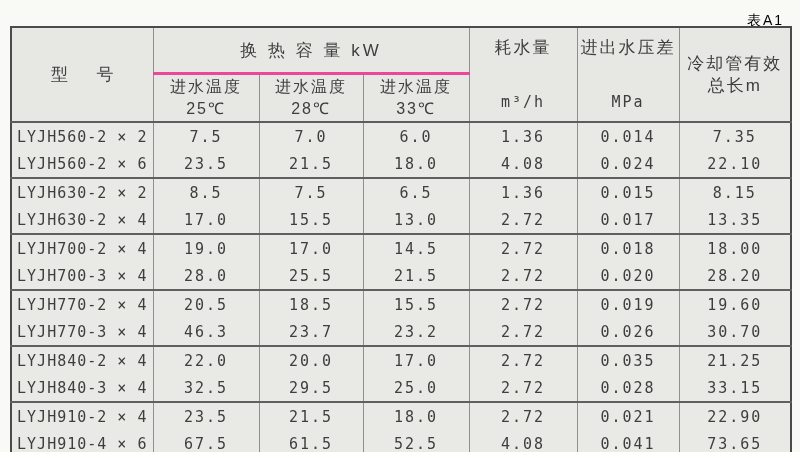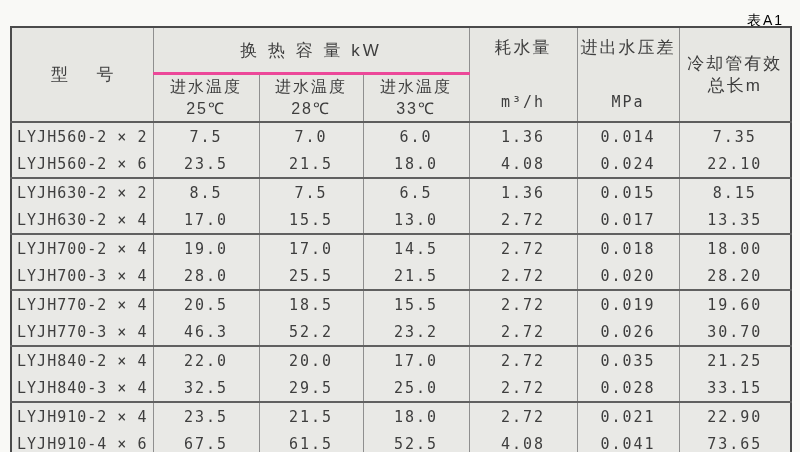--- a/index.html
+++ b/index.html
@@ -151,21 +151,21 @@
       <td>20.5</td>
       <td>18.5</td>
       <td>15.5</td>
       <td>2.72</td>
       <td>0.019</td>
       <td>19.60</td>
     </tr>
     <tr>
       <td class="model-cell">LYJH770-3 × 4</td>
       <td>46.3</td>
-      <td>52.2</td>
+      <td>23.7</td>
       <td>23.2</td>
       <td>2.72</td>
       <td>0.026</td>
       <td>30.70</td>
     </tr>
     <tr class="grp">
       <td class="model-cell">LYJH840-2 × 4</td>
       <td>22.0</td>
       <td>20.0</td>
       <td>17.0</td>

